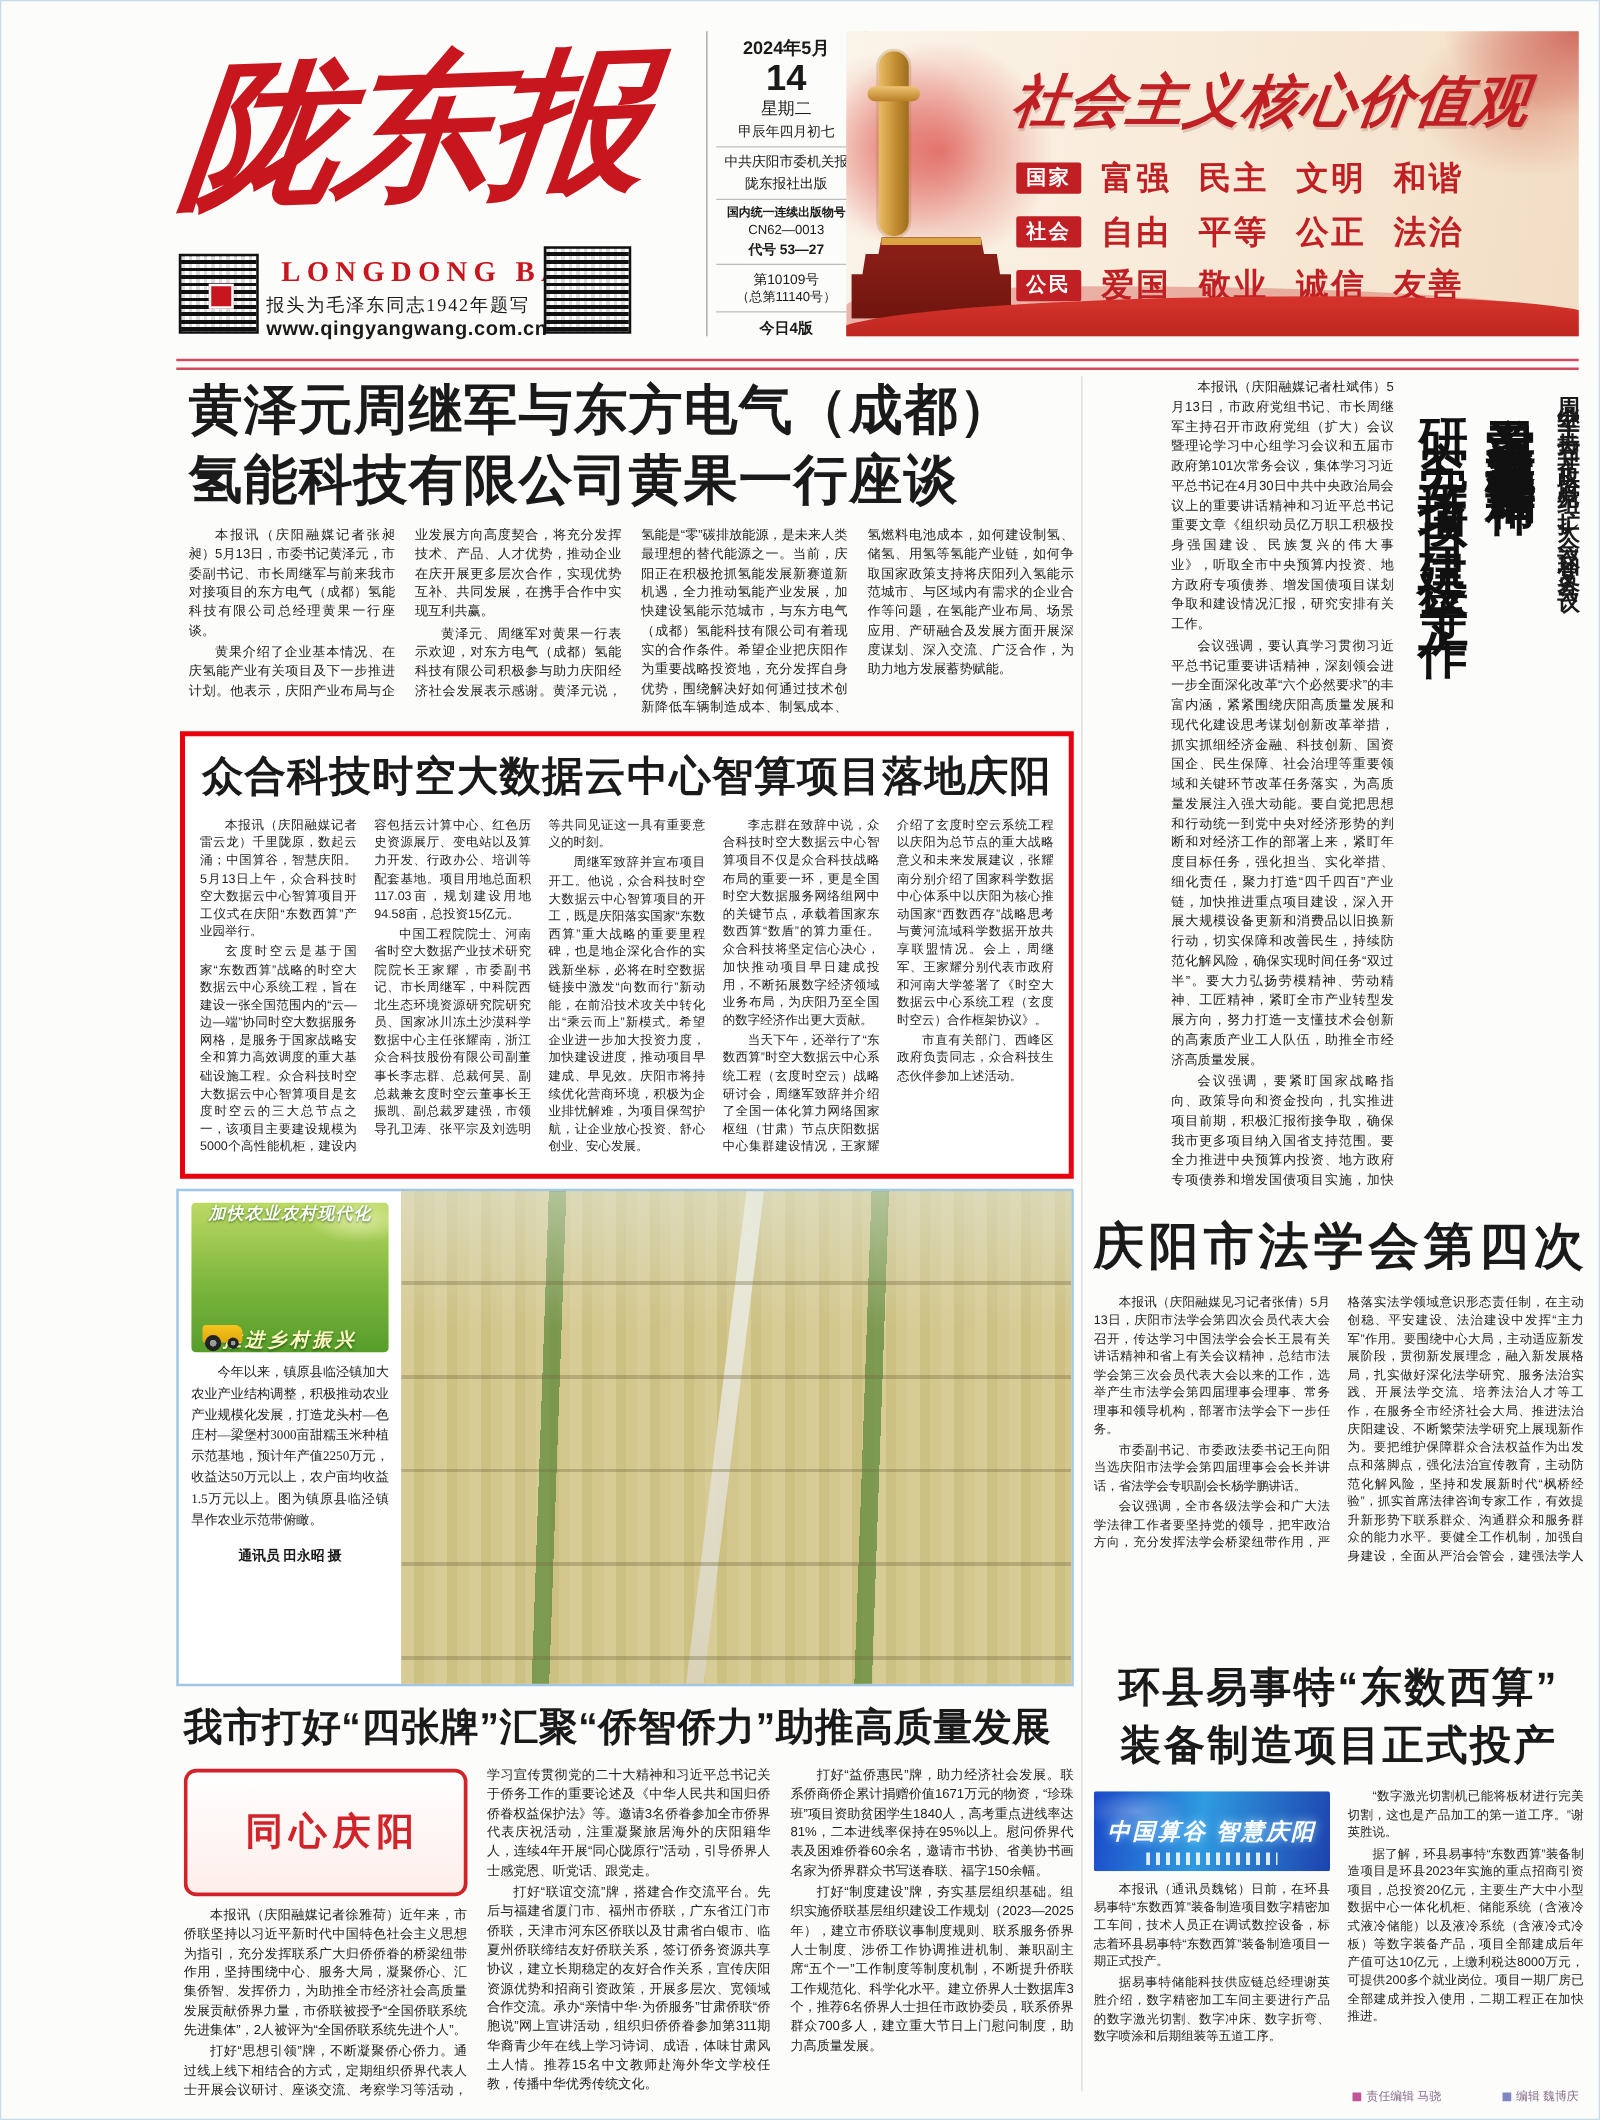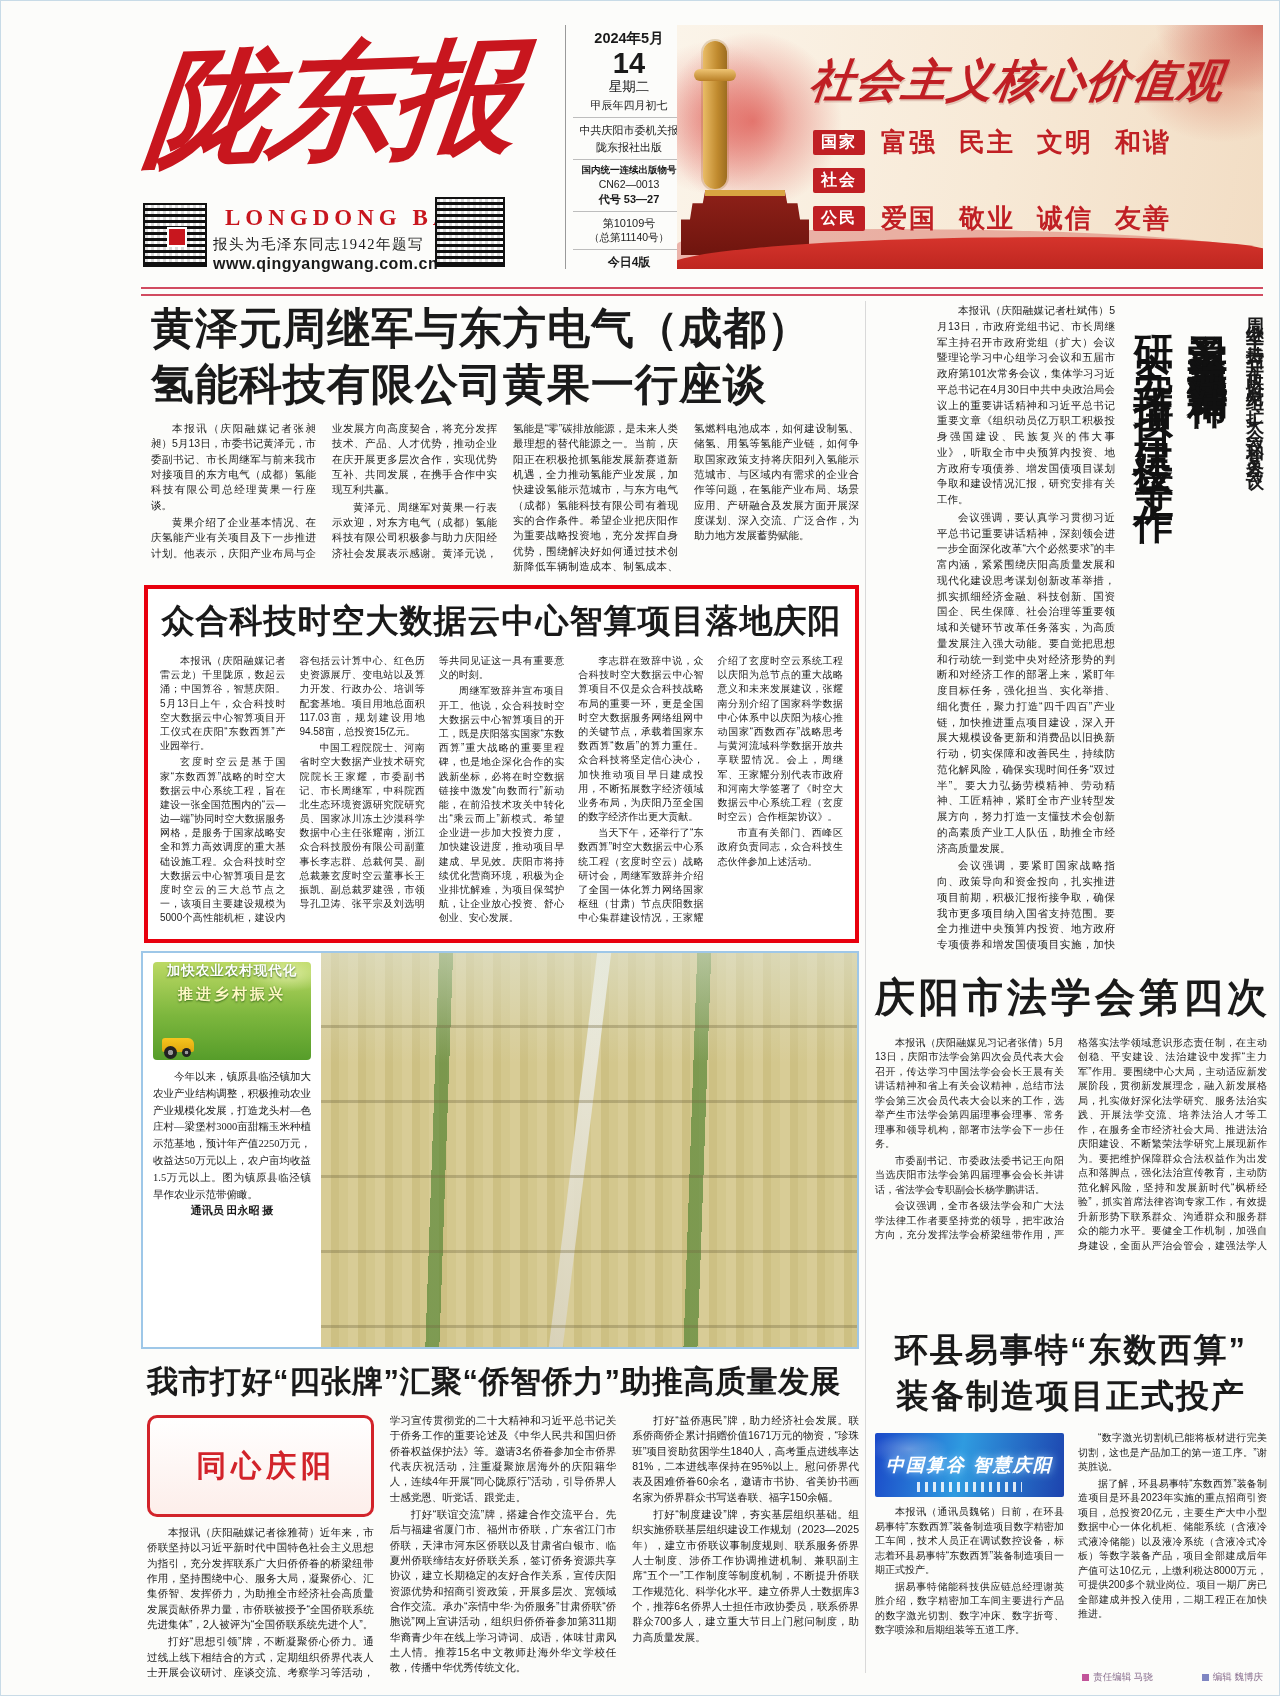--- a/index.html
+++ b/index.html
@@ -82,36 +82,36 @@
   
   .art2{position:absolute;left:143px;top:584px;width:715px;height:358px;border:4px solid #e8000d;
       box-sizing:border-box;padding:6px 12px;background:#fff;}
   .art2-h{font-size:33px;font-weight:900;text-align:center;letter-spacing:1px;margin:4px 0 10px;white-space:nowrap;}
   .art2-body{height:272px;column-count:5;column-gap:14px;column-fill:auto;
       font-size:10px;line-height:1.42;overflow:hidden;}
   
   .photo{position:absolute;left:140px;top:950px;width:718px;height:398px;border:2px solid #9ec7e8;
       box-sizing:border-box;display:flex;background:#fff;}
   .photo-left{width:178px;padding:9px 10px;box-sizing:border-box;}
-  .pl-banner{height:98px;border-radius:4px;position:relative;overflow:hidden;
-      display:flex;flex-direction:column;justify-content:flex-start;align-items:center;
+  .pl-banner{height:120px;border-radius:4px;position:relative;overflow:hidden;
+      display:flex;flex-direction:column;justify-content:space-between;align-items:center;
       background:radial-gradient(70px 30px at 85% 12%, rgba(255,255,210,.55), transparent 60%),
-                 linear-gradient(180deg,#bcd964,#7cb63d 55%,#569d2a);}
+                 linear-gradient(180deg,#bcd964,#7cb63d 55%,#569d2a);font-style:italic;}
   .pl-b1{font-size:13.5px;font-weight:800;color:#fff;letter-spacing:1px;text-shadow:0 1px 2px rgba(30,80,10,.8);}
   .pl-b2{font-size:15px;font-weight:800;color:#fff8c4;letter-spacing:3px;margin-top:5px;
       text-shadow:0 1px 2px rgba(30,80,10,.8);}
   .tractor{position:absolute;left:9px;bottom:8px;width:32px;height:14px;border-radius:3px 6px 2px 2px;
       background:linear-gradient(#f7c51e,#dfa70d);}
   .tractor::before{content:"";position:absolute;left:2px;bottom:-7px;width:13px;height:13px;border-radius:50%;
       background:radial-gradient(#9a9a9a 28%,#222 32%);}
   .tractor::after{content:"";position:absolute;right:3px;bottom:-5px;width:9px;height:9px;border-radius:50%;
       background:radial-gradient(#9a9a9a 28%,#222 32%);}
   .pl-caption{margin-top:9px;font-size:10.5px;line-height:1.6;font-family:"Liberation Serif",serif;
       text-align:justify;text-indent:2em;color:#222;}
-  .pl-credit{margin-top:0;text-align:center;font-size:11px;font-weight:700;font-family:"Liberation Serif",serif;}
+  .pl-credit{margin-top:12px;text-align:center;font-size:11px;font-weight:700;font-family:"Liberation Serif",serif;}
   .photo-img{flex:1;position:relative;overflow:hidden;background:
       repeating-linear-gradient(92deg, rgba(96,140,60,0) 0 118px, rgba(88,134,54,.7) 118px 132px, rgba(96,140,60,0) 132px 258px),
       repeating-linear-gradient(90deg,#d8cc96 0 10px,#cdc083 10px 18px,#d3c78d 18px 27px),
       linear-gradient(180deg,#d0d3b0,#d6c892);}
   .photo-img::before{content:"";position:absolute;left:47%;top:0;bottom:0;width:14px;
       background:linear-gradient(rgba(238,238,228,.95),rgba(218,212,190,.9));transform:skewX(-7deg);}
   .photo-img::after{content:"";position:absolute;inset:0;
       background:repeating-linear-gradient(180deg,transparent 0 72px, rgba(115,105,65,.35) 72px 75px),
                  linear-gradient(180deg,rgba(225,230,215,.55),transparent 28%);}
   
@@ -195,20 +195,21 @@
     <div class="vb-pillar"></div>
     <div class="vb-gate"></div>
     <div class="vb-title">社会主义核心价值观</div>
     <div class="vb-rows">
       <div class="vb-row">
         <span class="vb-chip">国家</span>
         <span><span class="vw">富强</span><span class="vw">民主</span><span class="vw">文明</span><span class="vw">和谐</span></span>
       </div>
       <div class="vb-row">
         <span class="vb-chip">社会</span>
+        <span><span class="vw">自由</span><span class="vw">平等</span><span class="vw">公正</span><span class="vw">法治</span></span>
       </div>
       <div class="vb-row">
         <span class="vb-chip">公民</span>
         <span><span class="vw">爱国</span><span class="vw">敬业</span><span class="vw">诚信</span><span class="vw">友善</span></span>
       </div>
     </div>
   </div>
 
   <div class="red-rule"></div>
   <div class="vline"></div>

